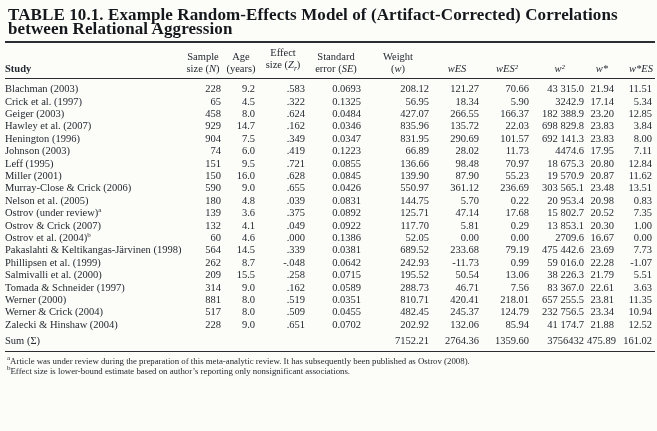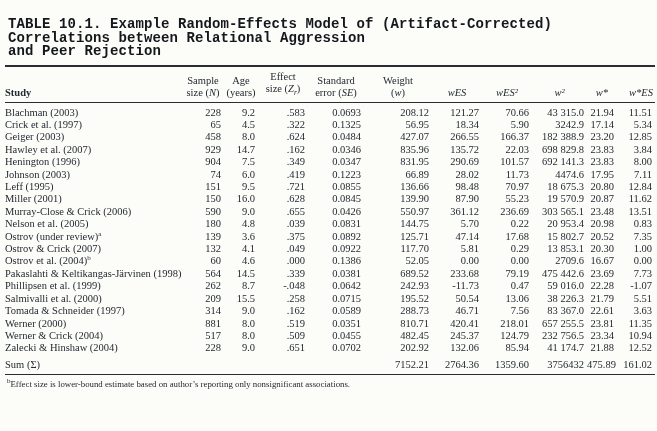--- a/index.html
+++ b/index.html
@@ -4,25 +4,24 @@
 <style>
   html,body{margin:0;padding:0;}
   body{
     width:657px;height:431px;overflow:hidden;
     background:#fcfcf9;
     font-family:"Liberation Serif", serif;
     color:#242a31;
   }
   .page{padding:5px 3px 0 5px;width:650px;}
   .title{
-    font-family:Liberation Mono, monospace;
-    font-weight:700;font-size:14px;line-height:13.5px;
+    font-family:Liberation Serif, serif;
+    font-weight:700;font-size:17px;line-height:13.5px;
     color:#14171b;letter-spacing:.1px;
     padding:3px 4px 6px 3px;
-    margin-top:10px;
   }
   .rule{border-top:2px solid #2a2d31;height:0;}
   .rule.thin{border-top:1.4px solid #2a2d31;}
   table.data-table{
     border-collapse:collapse;table-layout:fixed;width:650px;
     font-family:"Liberation Serif", serif;font-size:10.5px;color:#242a31;
   }
   col.c-study{width:177px;} col.c-n{width:42px;} col.c-age{width:34px;}
   col.c-es{width:50px;} col.c-se{width:56px;} col.c-w{width:68px;}
   col.c-wes{width:50px;} col.c-wes2{width:50px;} col.c-w2{width:55px;}
@@ -47,21 +46,20 @@
     padding:4px 2px 0 2px;
     font-size:8.8px;line-height:10.6px;color:#24292f;
   }
 </style>
 </head>
 <body>
 
 <div class="page">
   <div class="title">
       <div>TABLE 10.1. Example Random-Effects Model of (Artifact-Corrected) Correlations between Relational Aggression</div>
-      <div>and Peer Rejection</div>
     </div>
   <div class="rule"></div>
 
   <table class="data-table">
     <colgroup>
       <col class="c-study">
         <col class="c-n">
         <col class="c-age">
         <col class="c-es">
       <col class="c-se">
@@ -298,21 +296,21 @@
           <td class="num">7.73</td>
         </tr>
         <tr>
           <td class="study">Phillipsen et al. (1999)</td>
           <td class="num">262</td>
           <td class="num">8.7</td>
           <td class="num">-.048</td>
           <td class="num">0.0642</td>
           <td class="num">242.93</td>
           <td class="num">-11.73</td>
-          <td class="num">0.47</td>
+          <td class="num">0.99</td>
           <td class="num">59 016.0</td>
           <td class="num">22.28</td>
           <td class="num">-1.07</td>
         </tr>
         <tr>
           <td class="study">Salmivalli et al. (2000)</td>
           <td class="num">209</td>
           <td class="num">15.5</td>
           <td class="num">.258</td>
           <td class="num">0.0715</td>
@@ -390,16 +388,17 @@
           <td class="num">475.89</td>
           <td class="num">161.02</td>
         </tr>
     </tbody>
   </table>
 
   <div class="rule thin"></div>
 
   <div class="footnotes">
     <div id="footnote-items">
+        <div class="fn"><sup>a</sup><span>Article was under review during the preparation of this meta-analytic review. It has subsequently been published as Ostrov (2008).</span></div>
         <div class="fn"><sup>b</sup><span>Effect size is lower-bound estimate based on author’s reporting only nonsignificant associations.</span></div>
       </div>
   </div>
 </div>
 
 </body></html>

